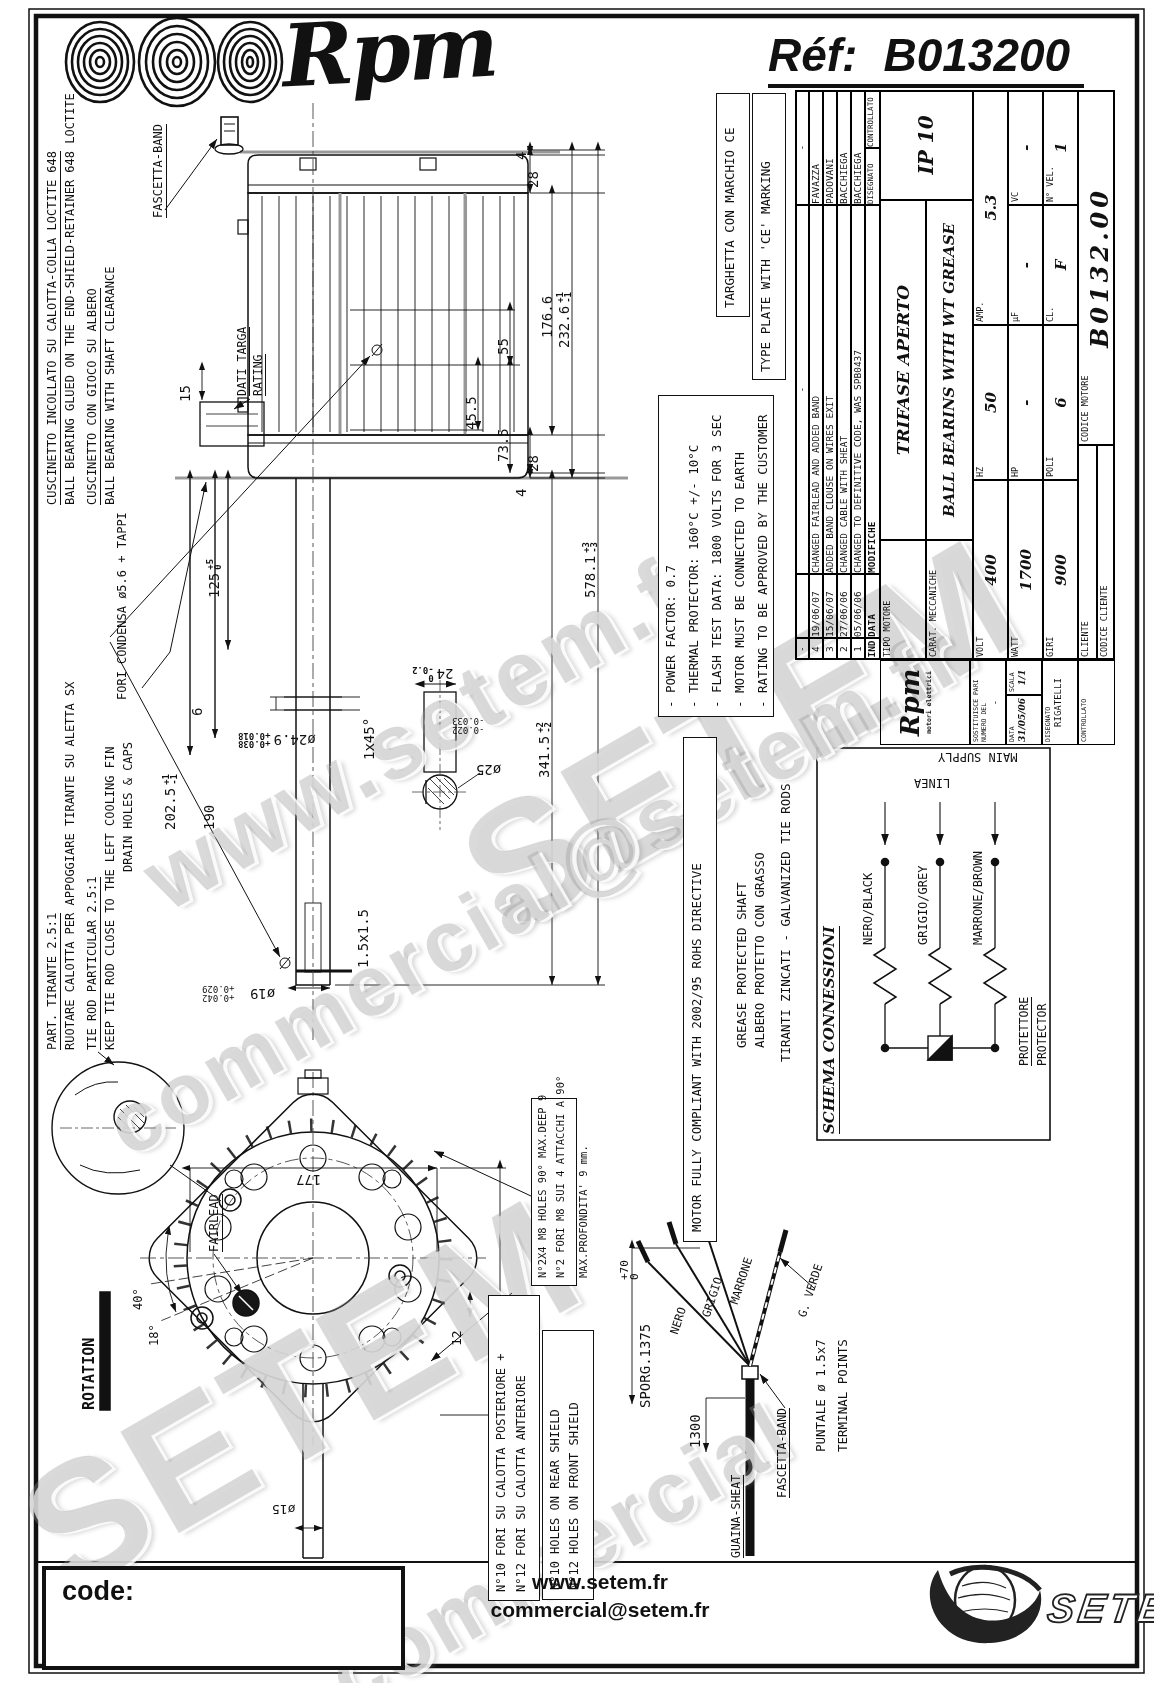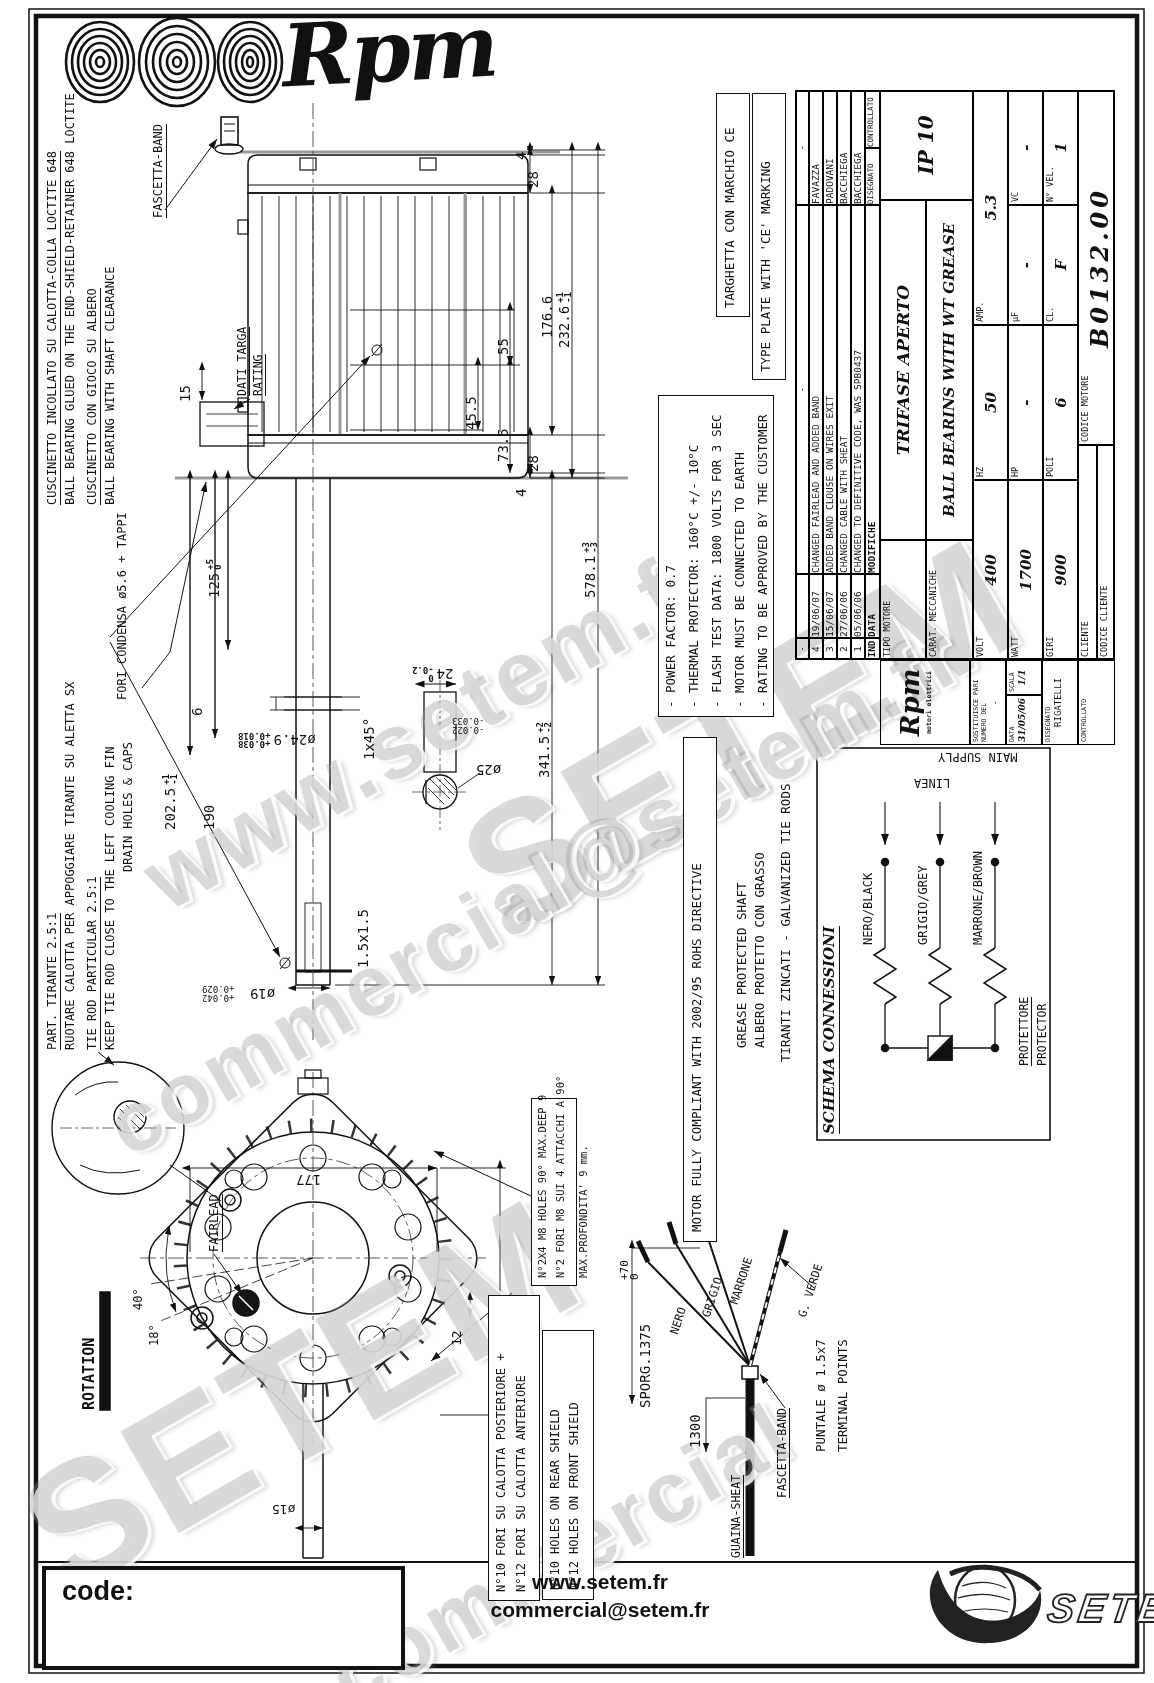--- a/index.html
+++ b/index.html
@@ -293,20 +293,23 @@
   </g>
 </svg>
 
 <div class="wm" style="left:430px;top:725px;font-size:92px;">www.setem.fr</div>
 <div class="wm" style="left:740px;top:735px;font-size:170px;">SETEM</div>
 <div class="wm" style="left:535px;top:890px;font-size:86px;">commercial@setem.fr</div>
 <div class="wm" style="left:300px;top:1395px;font-size:170px;">SETEM</div>
 <div class="wm" style="left:560px;top:1555px;font-size:86px;">commercial</div>
 
 <div class="rpm-script">Rpm</div>
+<div class="ref">
+  <span>Réf:</span><span style="margin:0;">B013200</span>
+</div>
 
 <div class="lbl rot s12 u" style="left:46px;top:505px;">CUSCINETTO INCOLLATO SU CALOTTA-COLLA LOCTITE 648</div>
 <div class="lbl rot s12" style="left:64px;top:505px;">BALL BEARING GLUED ON THE END-SHIELD-RETAINER 648 LOCTITE</div>
 <div class="lbl rot s12 u" style="left:86px;top:505px;">CUSCINETTO CON GIOCO SU ALBERO</div>
 <div class="lbl rot s12" style="left:104px;top:505px;">BALL BEARING WITH SHAFT CLEARANCE</div>
 <div class="lbl rot s12 u" style="left:152px;top:218px;">FASCETTA-BAND</div>
 <div class="lbl rot s12" style="left:116px;top:700px;">FORI CONDENSA ø5.6 + TAPPI</div>
 <div class="lbl rot s12" style="left:122px;top:872px;">DRAIN HOLES &amp; CAPS</div>
 <div class="lbl rot s12 u" style="left:46px;top:1050px;">PART. TIRANTE 2.5:1</div>
 <div class="lbl rot s12" style="left:64px;top:1050px;">RUOTARE  CALOTTA  PER APPOGGIARE TIRANTE SU ALETTA SX</div>

